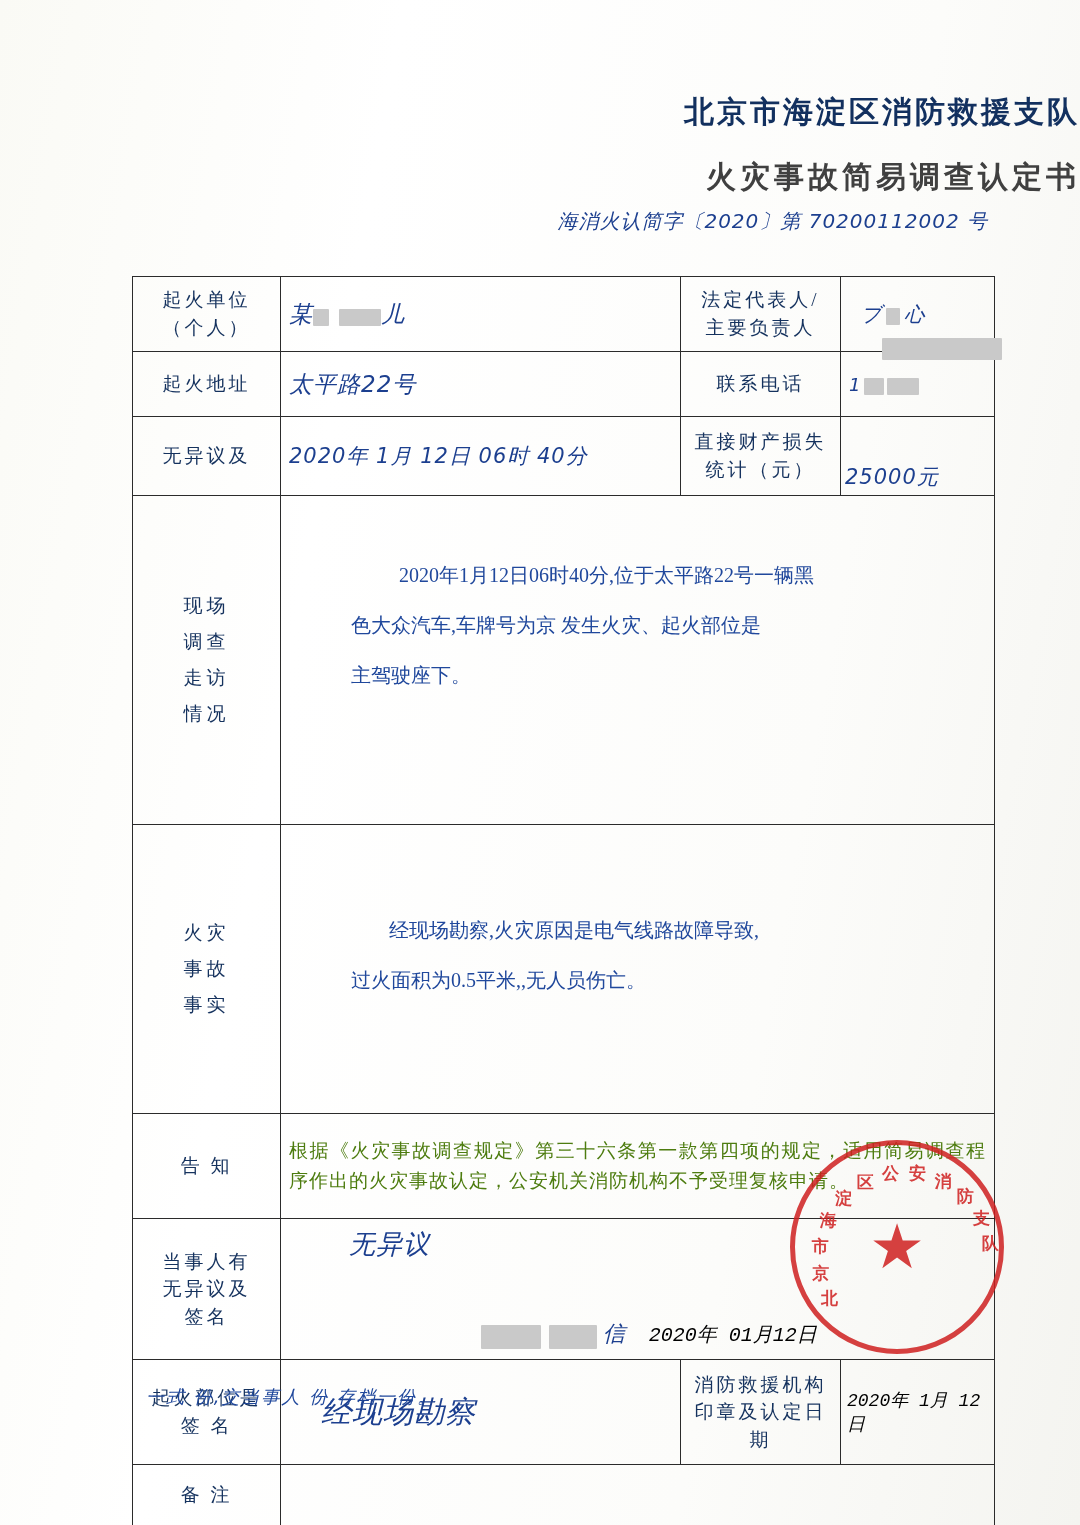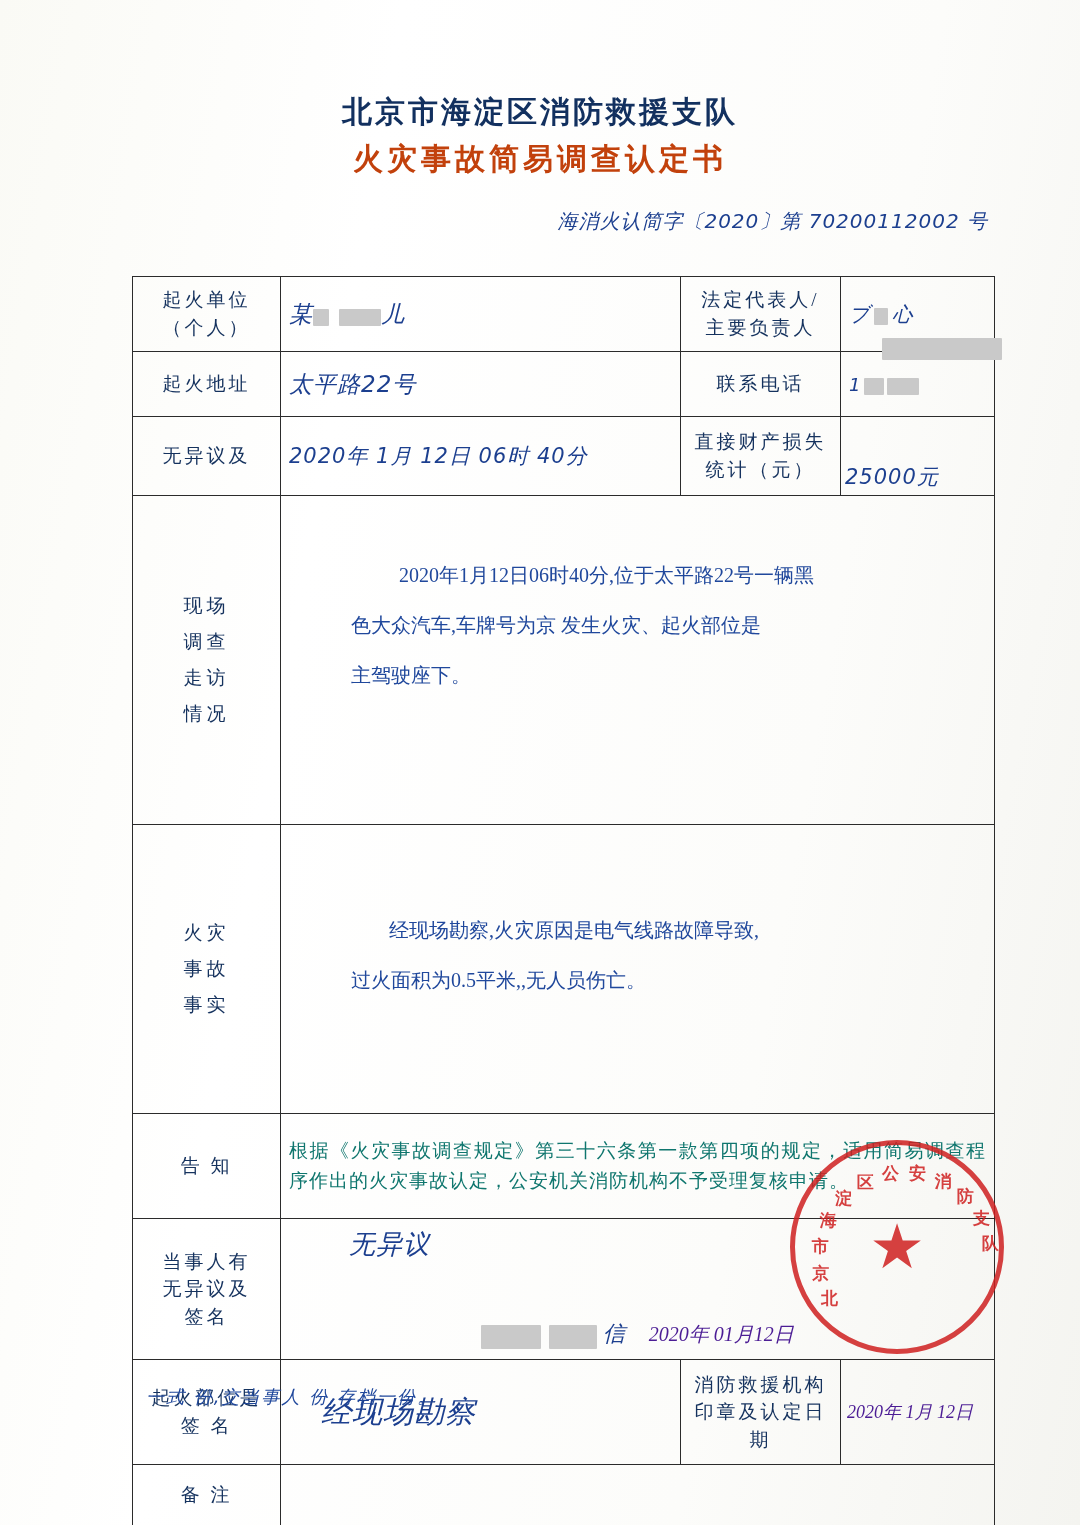--- a/index.html
+++ b/index.html
@@ -26,35 +26,35 @@
     position: absolute;
     inset: 0;
     background: linear-gradient(100deg, rgba(250,250,245,1) 0%, rgba(255,255,255,1) 30%, rgba(252,252,250,1) 70%, rgba(244,244,240,1) 100%);
     pointer-events: none;
   }
   .doc-header {
     position: absolute;
     top: 92px;
     left: 0;
     right: 0;
-    text-align: center;
+    text-align: right;
   }
   .org-title {
     font-size: 30px;
     letter-spacing: 3px;
     font-weight: bold;
     color: #12305f;
     font-family: "Liberation Serif", "DejaVu Serif", serif;
   }
   .doc-title {
-    margin-top: 6px;
+    margin-top: 24px;
     font-size: 30px;
     letter-spacing: 4px;
     font-weight: bold;
-    color: #c2410c;
+    color: #404040;
     font-family: "Liberation Serif", "DejaVu Serif", serif;
   }
   .doc-number {
     position: absolute;
     top: 208px;
     right: 92px;
     font-size: 20px;
     color: #1d3c6e;
     letter-spacing: 1px;
     white-space: nowrap;
@@ -106,21 +106,21 @@
   .val {
     padding-left: 30px;
   }
   .val .hand {
     font-size: 21px;
   }
   .notice {
     font-size: 19px;
     line-height: 1.6;
     letter-spacing: 1px;
-    color: #0f766e;
+    color: #4d7c0f;
     text-align: justify;
     padding: 10px 14px 10px 20px;
   }
   .body-hand {
     font-size: 20px;
     line-height: 2.5;
     color: #20489c;
   }
   .body-hand .ln {
     display: block;
@@ -163,22 +163,22 @@
   .stamp .ring-text span {
     position: absolute;
     left: 50%;
     top: 50%;
     font-size: 17px;
     color: #cf2020;
     font-weight: bold;
     transform-origin: 0 0;
   }
   .sig-date {
-    color: #4c1d95;
-    font-family: Liberation Serif, serif;
+    color: #000000;
+    font-family: Liberation Mono, monospace;
     font-style: italic;
     font-size: 20px;
   }
   .cell-rel { position: relative; }
 </style>
 </head>
 <body>
 
 <div class="page">
 
@@ -200,21 +200,21 @@
     <tbody>
         <tr>
       <td class="lbl" style="height:66px">起火单位
 （个人）</td>
       <td class="val cell-rel">
         <span class="hand"></span>
         <span class="hand" style="font-size:23px;">某</span><span class="redacted" style="width:16px"></span><span class="redacted" style="width:42px;margin-left:10px"></span><span class="hand" style="font-size:23px;">儿</span>
       </td>
       <td class="lbl">法定代表人/
 主要负责人</td>
-      <td class="val cell-rel" style="padding-left:8px">
+      <td class="val cell-rel" style="padding-left:20px">
         <span class="hand"></span>
         <span class="hand" style="font-size:20px">ブ</span><span class="redacted" style="width:14px;margin:0 4px"></span><span class="hand" style="font-size:20px">心</span>
       </td>
     </tr>
 
     <tr>
       <td class="lbl" style="height:56px">起火地址</td>
       <td class="val">
         <span class="hand" style="font-size:23px">太平路22号</span>
       </td>

